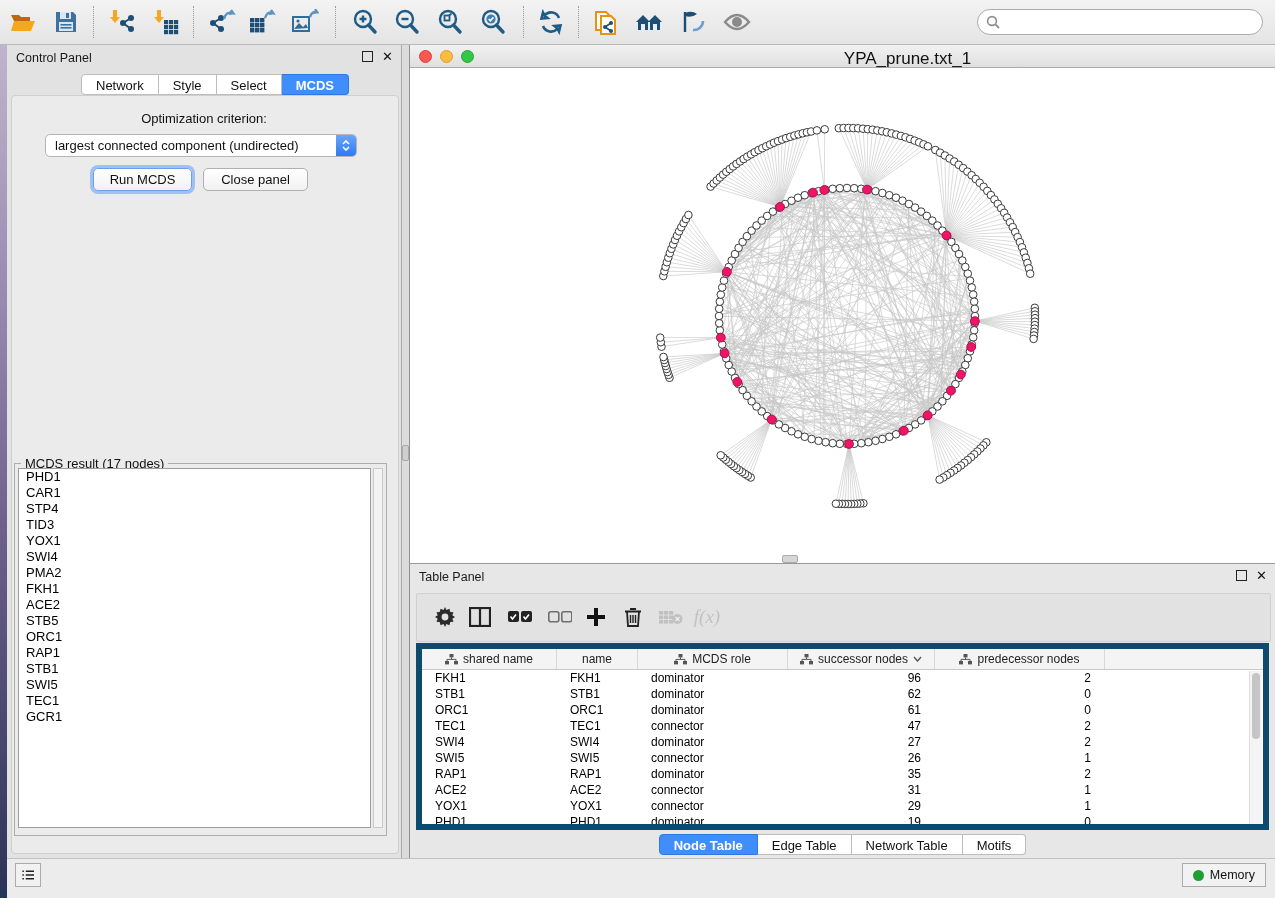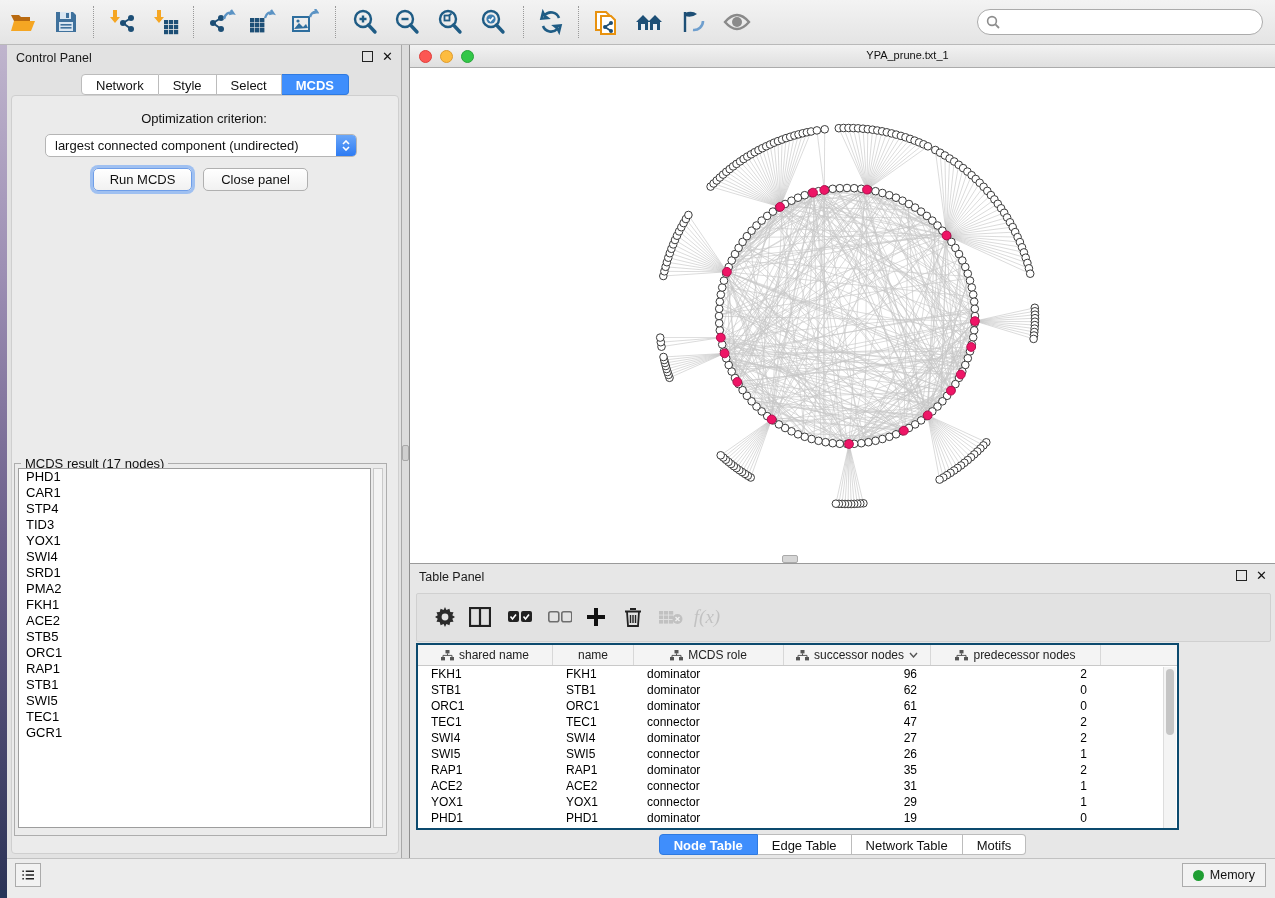--- a/index.html
+++ b/index.html
@@ -57,31 +57,31 @@
   
   .rstack{left:409px;top:45px;width:866px;height:813px;}
   .netwin{position:absolute;left:0;top:0;width:866px;height:518px;border-left:1px solid #8f8f8f;box-sizing:border-box;}
   .nettitle{position:absolute;left:0;top:0;width:100%;height:23px;background:linear-gradient(#f2f2f2,#dfdfdf);
             border-bottom:1px solid #ababab;box-sizing:border-box;}
   .lights{position:absolute;left:9px;top:5px;display:flex;gap:8px;}
   .light{width:13px;height:13px;border-radius:50%;cursor:pointer;}
   .light.red{background:#fc5753;border:1px solid #df3e3a;box-sizing:border-box;}
   .light.yellow{background:#fdbc40;border:1px solid #de9b2d;box-sizing:border-box;}
   .light.green{background:#33c748;border:1px solid #27a53a;box-sizing:border-box;}
-  .nettitle .t{position:absolute;left:0;top:4px;width:100%;text-align:center;font-size:11px;color:#111;padding-left:130px;box-sizing:border-box;}
+  .nettitle .t{position:absolute;left:0;top:4px;width:100%;text-align:center;font-size:17px;color:#111;padding-left:130px;box-sizing:border-box;}
   .netcanvas{position:absolute;left:0;top:23px;width:866px;height:495px;background:#fff;}
   .hsplit-handle{position:absolute;left:372px;top:510px;width:16px;height:8px;background:#d6d6d6;border:1px solid #aaa;border-radius:2px;box-sizing:border-box;cursor:row-resize;}
   
   .tpanel{position:absolute;left:0;top:518px;width:866px;height:295px;background:#e7e7e7;border-left:1px solid #8f8f8f;
           border-top:1px solid #9a9a9a;box-sizing:border-box;}
   .tp-toolbar{position:absolute;left:6px;top:29px;width:853px;height:47px;background:#e2e2e2;border:1px solid #d0d0d0;border-radius:2px;}
   .tp-ic{position:absolute;top:0;width:36px;height:45px;display:flex;align-items:center;justify-content:center;background:transparent;border:none;cursor:pointer;padding:0;}
   .tp-ic.disabled{opacity:.45;cursor:default;}
   .fx{font-family:"Liberation Serif","DejaVu Serif",serif;font-style:italic;font-size:19px;color:#9b9b9b;}
-  .dtable{position:absolute;left:6px;top:79px;width:763px;height:187px;background:#fff;border:2px solid #0c4a6e;box-sizing:border-box;overflow:hidden;}
+  .dtable{position:absolute;left:6px;top:79px;width:853px;height:187px;background:#fff;border:6px solid #0c4a6e;box-sizing:border-box;overflow:hidden;}
   .thead{display:flex;height:21px;background:#f4f4f4;border-bottom:1px solid #c9c9c9;box-sizing:border-box;}
   .th{display:flex;align-items:center;justify-content:center;gap:5px;font-size:12px;color:#222;
       border-right:1px solid #d8d8d8;box-sizing:border-box;cursor:pointer;}
   .trow{display:flex;height:16px;}
   .td{font-size:12px;color:#000;box-sizing:border-box;white-space:nowrap;overflow:hidden;line-height:16px;}
   .td.num{text-align:right;padding-right:14px;}
   .td.txt{padding-left:13px;}
   .tscroll{position:absolute;right:1px;top:22px;width:12px;height:163px;background:#f4f4f4;border-left:1px solid #ddd;}
   .tscroll .thumb{position:absolute;left:2px;top:2px;width:8px;height:66px;background:#c5c5c5;border-radius:4px;cursor:pointer;}
   .tp-tabs{position:absolute;left:0;top:270px;width:100%;display:flex;justify-content:center;}
@@ -286,21 +286,20 @@
   <button class="btn" style="left:196px;top:123px;width:105px;">Close panel</button>
   <div class="fieldset">
     <span class="legend">MCDS result (17 nodes)</span>
     <div class="mcds-list" id="mcds-list">
         <div class="mcds-item">PHD1</div>
         <div class="mcds-item">CAR1</div>
         <div class="mcds-item">STP4</div>
         <div class="mcds-item">TID3</div>
         <div class="mcds-item">YOX1</div>
         <div class="mcds-item">SWI4</div>
-        <div class="mcds-item">SRD1</div>
         <div class="mcds-item">PMA2</div>
         <div class="mcds-item">FKH1</div>
         <div class="mcds-item">ACE2</div>
         <div class="mcds-item">STB5</div>
         <div class="mcds-item">ORC1</div>
         <div class="mcds-item">RAP1</div>
         <div class="mcds-item">STB1</div>
         <div class="mcds-item">SWI5</div>
         <div class="mcds-item">TEC1</div>
         <div class="mcds-item">GCR1</div>

